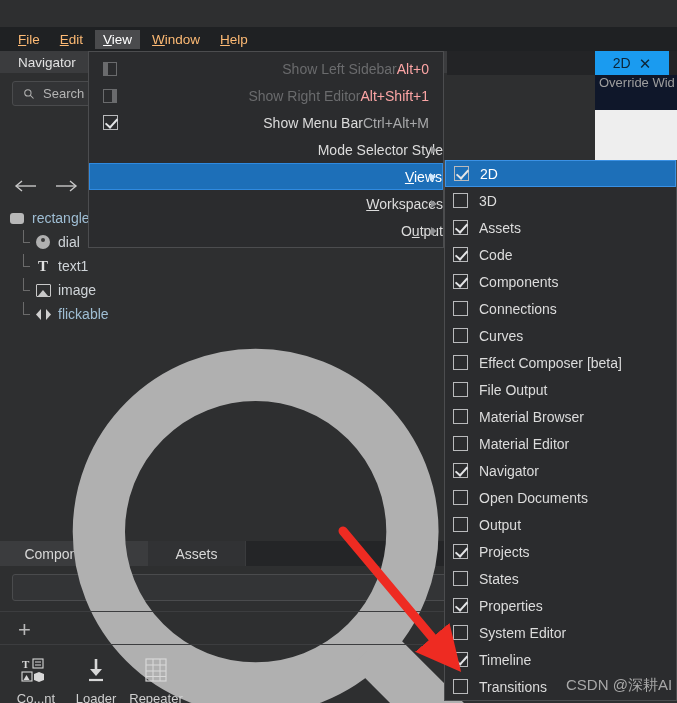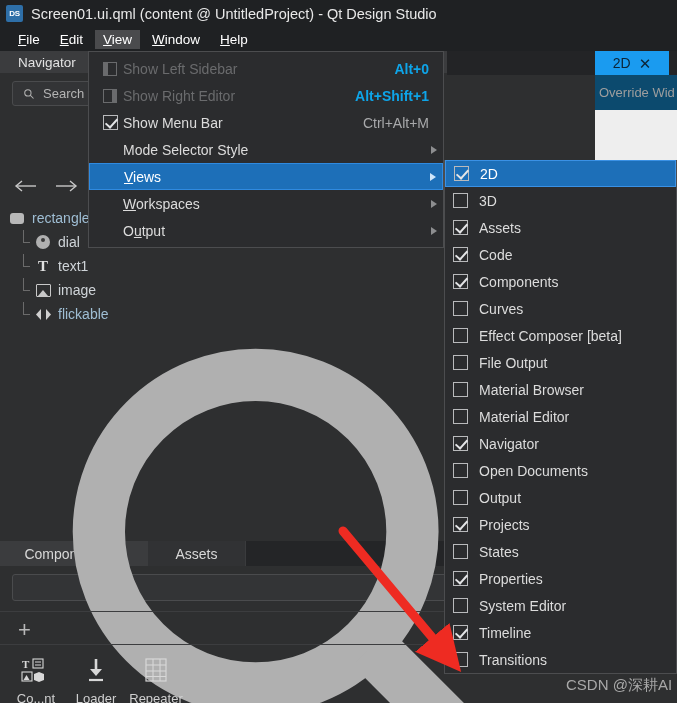--- a/index.html
+++ b/index.html
@@ -34,21 +34,21 @@
     font-size: 14.5px; color: #e8e8e8; white-space: nowrap;
   }
 
   
   .menubar {
     position: absolute; left: 0; top: 27px; width: 677px; height: 24px;
     background: #1f2123;
     display: flex; align-items: center; padding-left: 10px;
   }
   .menubar-item {
-    font-size: 13.5px; color: #ffffff;
+    font-size: 13.5px; color: #fdba74;
     padding: 2px 8px; margin-right: 4px; white-space: nowrap;
   }
   .menubar-item u { text-decoration: underline; }
   .menubar-item.active { background: #4a4b4d; color: #ffffff; }
 
   
   .navigator-panel {
     position: absolute; left: 0; top: 51px; width: 447px; height: 490px;
     background: #2e2f30;
   }
@@ -143,22 +143,22 @@
   }
   .tab-2d {
     position: absolute; left: 148px; top: 0; width: 74px; height: 24px;
     background: #1a9bf0;
     display: flex; align-items: center; justify-content: center; gap: 8px;
   }
   .tab-2d-label { font-size: 14px; color: #0c2436; }
   .tab-2d-close { font-size: 15px; color: #0c2436; line-height: 1; }
   .editor-toolbar {
     position: absolute; left: 148px; top: 24px; width: 82px; height: 35px;
-    background: #0c4a6e;
-    display: flex; align-items: center;
+    background: #0f172a;
+    display: flex; align-items: flex-start;
   }
   .ov-width { font-size: 13px; color: #9e9e9e; margin-left: 4px; white-space: nowrap;}
   .editor-canvas {
     position: absolute; left: 148px; top: 59px; width: 82px; height: 100px;
     background: #eeeeee;
   }
   .editor-canvas-blue {
     position: absolute; left: 148px; top: 159px; width: 82px; height: 6px;
     background: #1a9bf0;
   }
@@ -247,24 +247,24 @@
     z-index: 40;
   }
   .mi {
     height: 27px; display: flex; align-items: center;
     font-size: 14px; color: #dcdcdc; position: relative;
     padding-left: 8px;
   }
   .mi.disabled { color: #6a6b6d; }
   .mi.hl { background: #1d6fb8; border: 1px solid #2f8ae0; color: #ffffff; }
   .mi-ico { width: 26px; display: flex; align-items: center; justify-content: center; flex: 0 0 auto;}
-  .mi-label { flex: 1; }
+  .mi-label { flex: 1; text-align: right; }
   .mi-label u { text-decoration: underline; }
   .mi-shortcut { font-size: 14px; color: #a8a9ab; margin-right: 14px; }
-  .mi.disabled .mi-shortcut { color: #0ea5e9; font-weight: bold; }
+  .mi.disabled .mi-shortcut { color: #fca5a5; }
   .mi-arrow {
     position: absolute; right: 6px; top: 50%; transform: translateY(-50%);
     width: 0; height: 0;
     border-left: 6px solid #8d8e90;
     border-top: 4.5px solid transparent; border-bottom: 4.5px solid transparent;
   }
   .mi.hl .mi-arrow { border-left-color: #cfe6fb; }
 
   .sq-half-l, .sq-half-r {
     width: 14px; height: 14px; border: 1.5px solid #6a6b6d; position: relative;
@@ -309,24 +309,20 @@
   .watermark {
     position: absolute; left: 566px; top: 676px;
     font-size: 15px; color: #a8a8a8; z-index: 70; white-space: nowrap;
   }
 </style>
 </head>
 <body>
 
 <div id="app">
 
-  <div class="titlebar">
-    <div class="ds-logo">DS</div>
-    <div class="title-text">Screen01.ui.qml (content @ UntitledProject) - Qt Design Studio</div>
-  </div>
 
   <div class="menubar">
     <div class="menubar-item"><u>F</u><span>ile</span></div>
     <div class="menubar-item"><u>E</u><span>dit</span></div>
     <div class="menubar-item active"><u>V</u><span>iew</span></div>
     <div class="menubar-item"><u>W</u><span>indow</span></div>
     <div class="menubar-item"><u>H</u><span>elp</span></div>
   </div>
 
   <div class="navigator-panel">
@@ -570,20 +566,24 @@
       <div class="vi">
         <span class="chk on"></span>
         <span class="vi-label">Code</span>
       </div>
       <div class="vi">
         <span class="chk on"></span>
         <span class="vi-label">Components</span>
       </div>
       <div class="vi">
         <span class="chk"></span>
+        <span class="vi-label">Connections</span>
+      </div>
+      <div class="vi">
+        <span class="chk"></span>
         <span class="vi-label">Curves</span>
       </div>
       <div class="vi">
         <span class="chk"></span>
         <span class="vi-label">Effect Composer [beta]</span>
       </div>
       <div class="vi">
         <span class="chk"></span>
         <span class="vi-label">File Output</span>
       </div>

